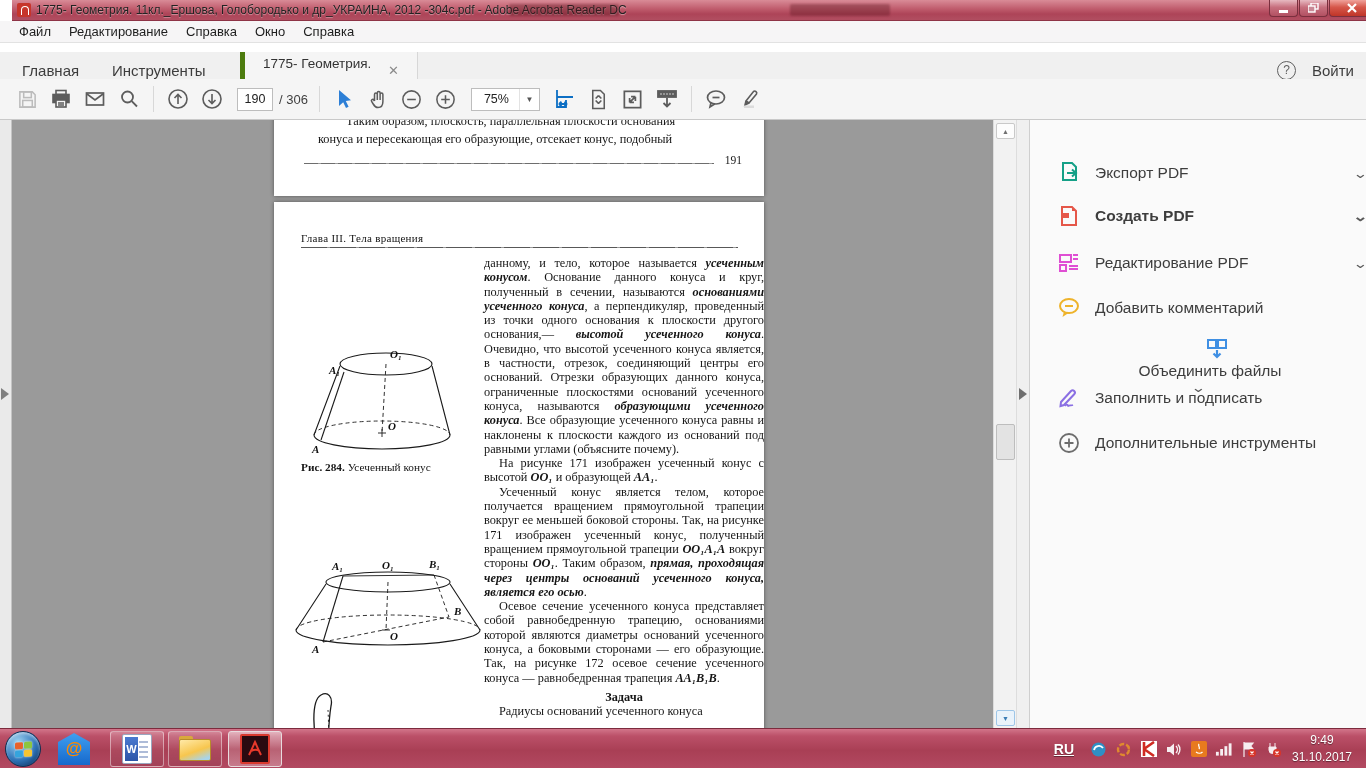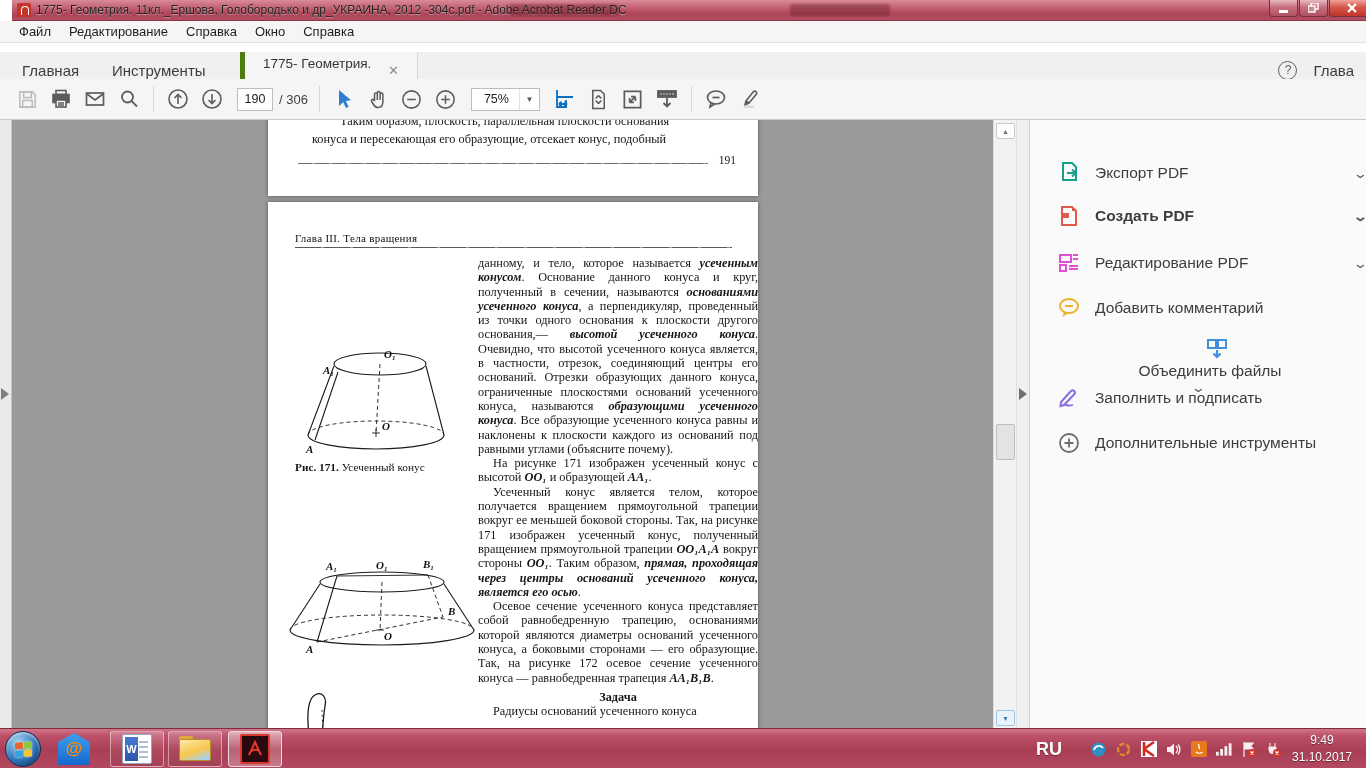--- a/index.html
+++ b/index.html
@@ -55,21 +55,21 @@
   #zoom-value { font-size:12.5px; color:#222; padding:0 10px 0 12px; }
   #zoom-caret { width:20px; height:100%; display:flex; align-items:center; justify-content:center;
     color:#555; font-size:8px; border-left:1px solid #e3e3e3; }
   .blue { color:#0d6fc4 !important; }
 
   
   #docarea { position:absolute; left:0; top:120px; width:1029px; height:648px; background:#9a9a9a; overflow:hidden; }
   #nav-strip { position:absolute; left:0; top:0; width:12px; height:100%; background:#eaeaea; border-right:1px solid #c4c4c4; }
   #nav-strip .arr { position:absolute; left:1px; top:268px; width:0; height:0;
     border-left:8px solid #7f7f7f; border-top:6px solid transparent; border-bottom:6px solid transparent; }
-  .page { position:absolute; left:268px; width:490px; background:#fff; box-shadow:0 0 4px rgba(0,0,0,.45); overflow:hidden; }
+  .page { position:absolute; left:274px; width:490px; background:#fff; box-shadow:0 0 4px rgba(0,0,0,.45); overflow:hidden; }
   #pageA { top:-14px; height:90px; }
   #pageB { top:82px; height:570px; }
   .bookfont { font-family:"Liberation Serif", serif; color:#151515; }
   #pageA .l1 { position:absolute; left:72px; top:8px; font-size:12.3px; }
   #pageA .l2 { position:absolute; left:44px; top:26px; font-size:12.3px; }
   #pageA .rule { position:absolute; left:30px; top:57px; width:410px; height:1px;
     background:repeating-linear-gradient(90deg,#6e6e6e 0 14px, #9c9c9c 14px 17px); }
   #pageA .pnum { position:absolute; right:22px; top:48px; font-size:11.5px; }
   #pb-header { position:absolute; left:27px; top:30px; font-size:11px; letter-spacing:.3px; }
   #pb-rule { position:absolute; left:27px; top:45px; width:437px; height:1px;
@@ -140,21 +140,21 @@
   
   .ico-folder { width:32px; height:26px; position:relative; }
   .ico-folder .back { position:absolute; left:0; top:0; width:14px; height:6px; background:#d9a93c; border-radius:2px 2px 0 0; }
   .ico-folder .front { position:absolute; left:0; top:3px; width:32px; height:22px; border-radius:2px;
     background:linear-gradient(160deg,#ffe9a8,#f7c64e 55%,#a8d4ea 90%); border:1px solid #b78c2a; }
   
   .ico-acro { width:30px; height:30px; background:#2a0a10; border:2px solid #d93a2f; border-radius:2px;
     display:flex; align-items:center; justify-content:center; }
   
   #tray { position:absolute; right:84px; top:0; height:40px; display:flex; align-items:center; gap:8px; }
-  #lang-ind { color:#fff; font-size:18px; font-weight:bold; text-shadow:0 1px 1px rgba(0,0,0,.4); margin-right:20px; }
+  #lang-ind { color:#fff; font-size:14px; font-weight:bold; text-shadow:0 1px 1px rgba(0,0,0,.4); margin-right:8px;text-decoration:underline; }
   .tray-ico { width:17px; height:17px; display:flex; align-items:center; justify-content:center; }
   #clock { position:absolute; right:6px; top:3px; width:76px; text-align:center; color:#fff; font-size:12px;
     line-height:17px; text-shadow:0 1px 1px rgba(0,0,0,.45); }
 </style>
 </head>
 <body>
 
 <div id="titlebar">
   <div class="app-ico"></div>
   <div id="title-text">1775- Геометрия. 11кл._Ершова, Голобородько и др_УКРАИНА, 2012 -304с.pdf - Adobe Acrobat Reader DC</div>
@@ -194,21 +194,21 @@
     </div>
   <div class="strip-tab" style="left:94px;">
       <span>Инструменты</span>
     </div>
   <div class="strip-tab doc" style="left:240px;width:178px;">
     <span>1775- Геометрия. ...</span>
     <span class="x">✕</span>
   </div>
   <div id="signin-area">
     <div id="help-icon">?</div>
-    <div id="signin-label">Глава</div>
+    <div id="signin-label">Войти</div>
   </div>
 </div>
 
 <div id="toolbar">
   <div class="tbtn" style="color:#bcbcbc">
     <svg width="21" height="21" viewBox="0 0 22 22" fill="none" stroke="currentColor" stroke-width="1.6">
         <path d="M3 3 h13 l3 3 v13 h-16 z"></path>
         <rect x="7" y="3" width="8" height="6"></rect>
         <rect x="6" y="12" width="10" height="7"></rect>
       </svg>
@@ -353,21 +353,21 @@
         <path d="M48 32 L25 100"></path>
         <path d="M90 24 L86 93" stroke-dasharray="4 3" stroke-width="0.9"></path>
         <path d="M82 93 h8 M86 89 v8" stroke-width="0.9"></path>
       </g>
       <text class="figlabel" x="94" y="18">O₁</text>
       <text class="figlabel" x="33" y="34">A₁</text>
       <text class="figlabel" x="92" y="90">O</text>
       <text class="figlabel" x="16" y="113">A</text>
     </svg>
     <div class="figcap bookfont" id="cap171">
-      <b>Рис. 171.</b><span> Усеченный конус</span>
+      <b>Рис. 284.</b><span> Усеченный конус</span>
     </div>
 
     <svg id="fig172" width="205" height="95" viewBox="0 0 205 95">
       <g fill="none" stroke="#1a1a1a" stroke-width="1.1">
         <ellipse cx="102" cy="22" rx="62" ry="10"></ellipse>
         <path d="M10 70 A92 15 0 0 0 194 70"></path>
         <path d="M10 70 A92 15 0 0 1 194 70" stroke-dasharray="4 3" stroke-width="0.9"></path>
         <path d="M40 24 L10 70 M164 24 L194 70"></path>
         <path d="M57 16 L37 82"></path>
         <path d="M148 15 L163 57" stroke-dasharray="4 3" stroke-width="0.9"></path>

